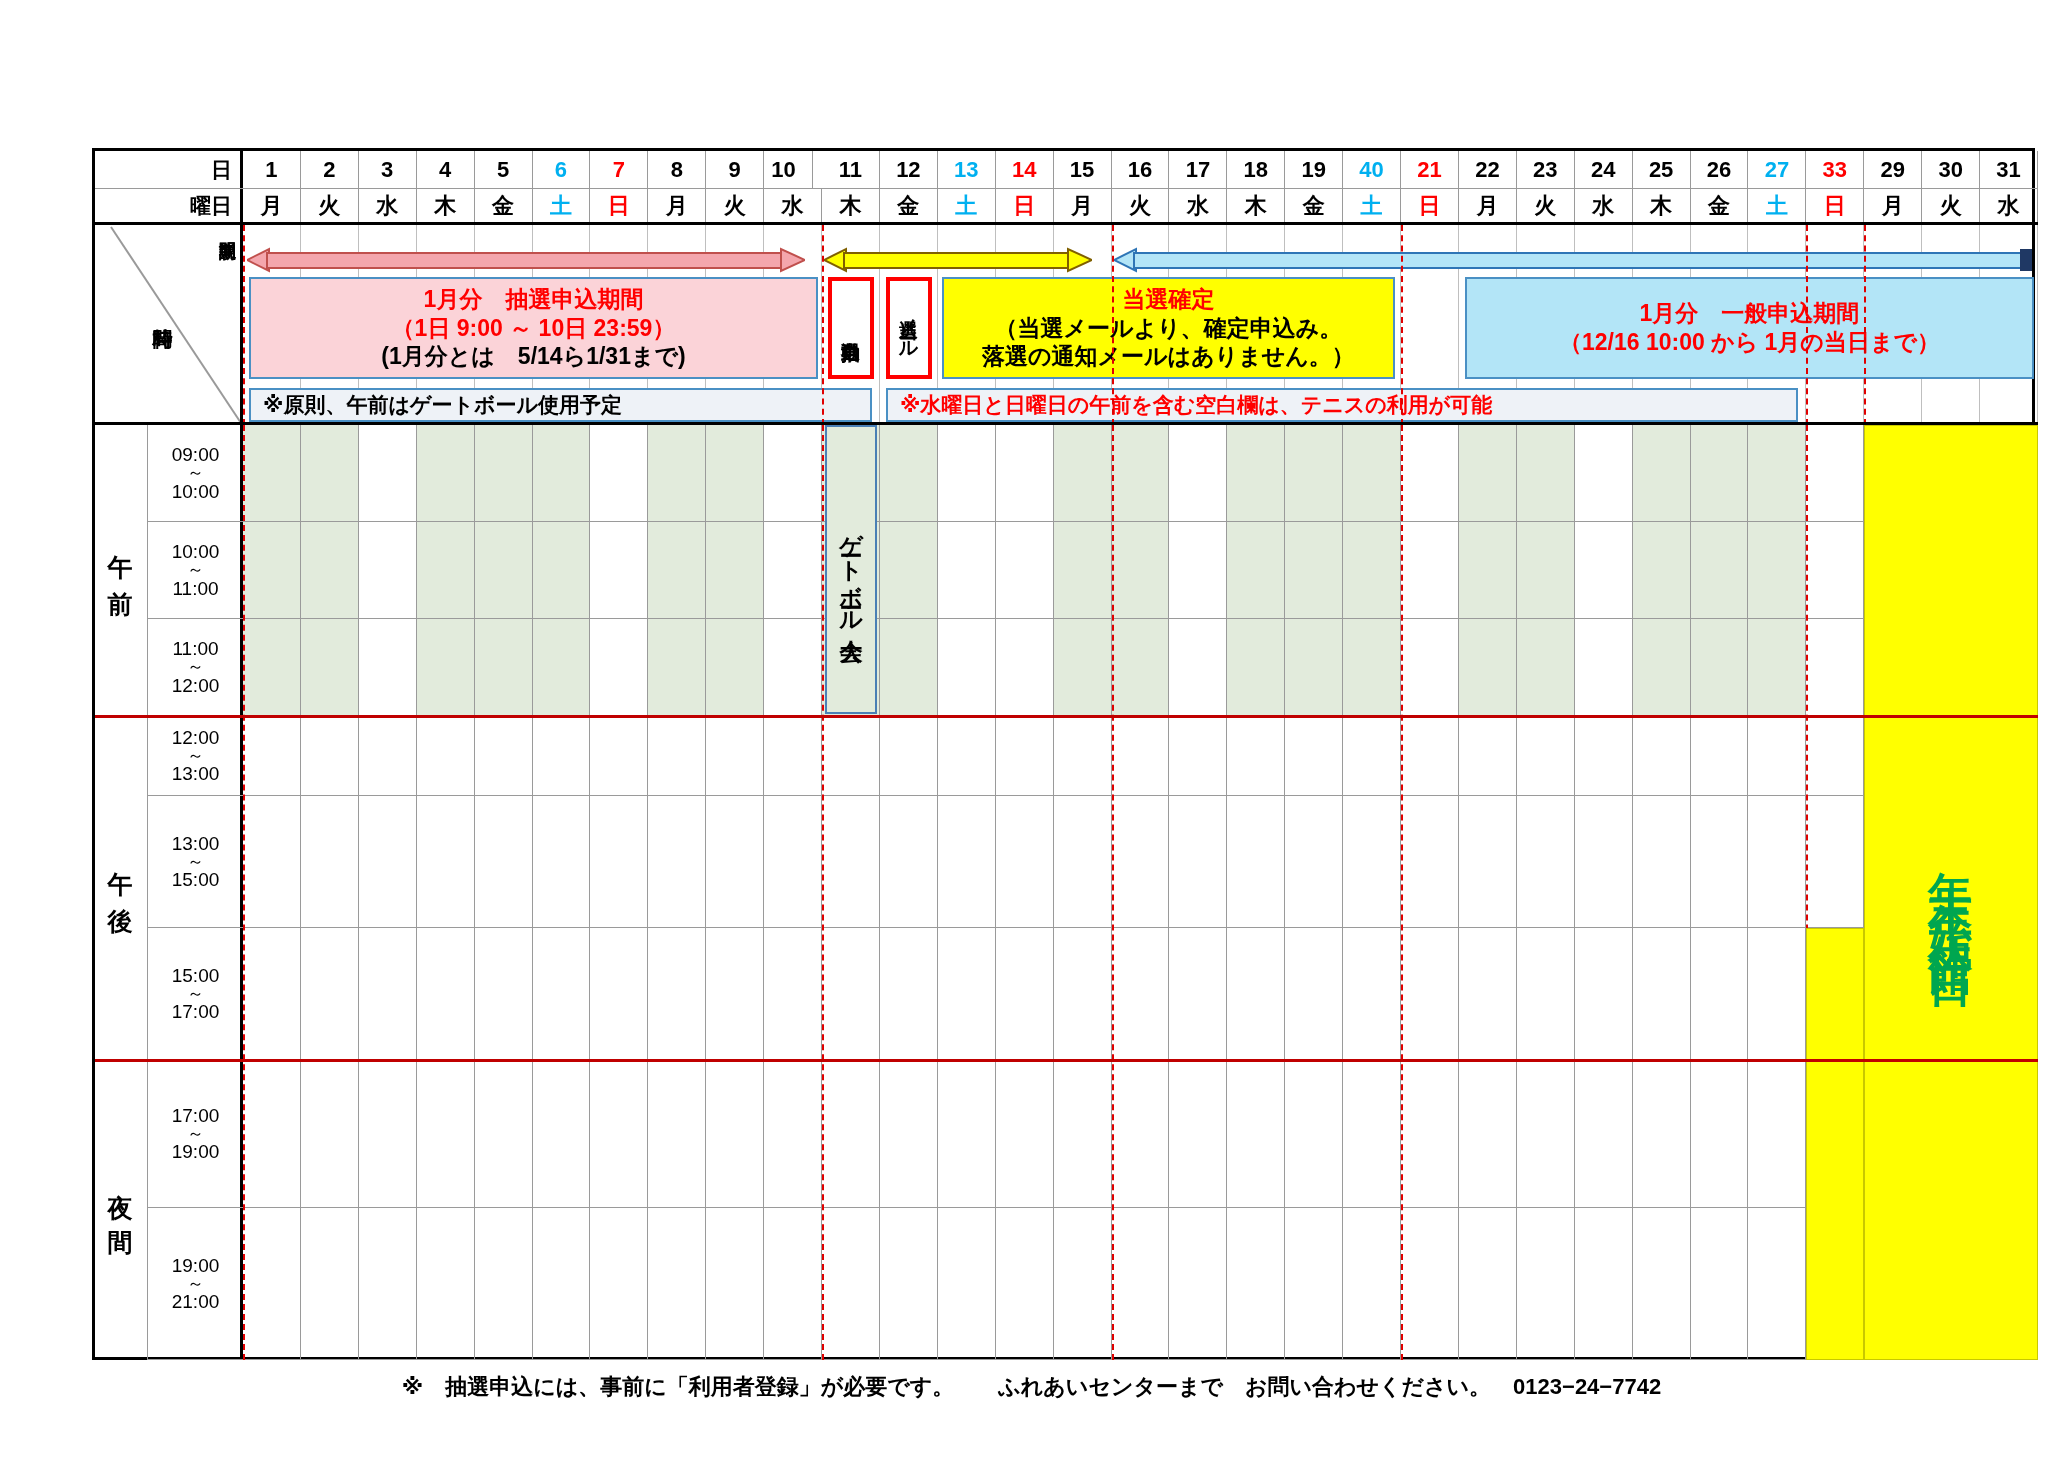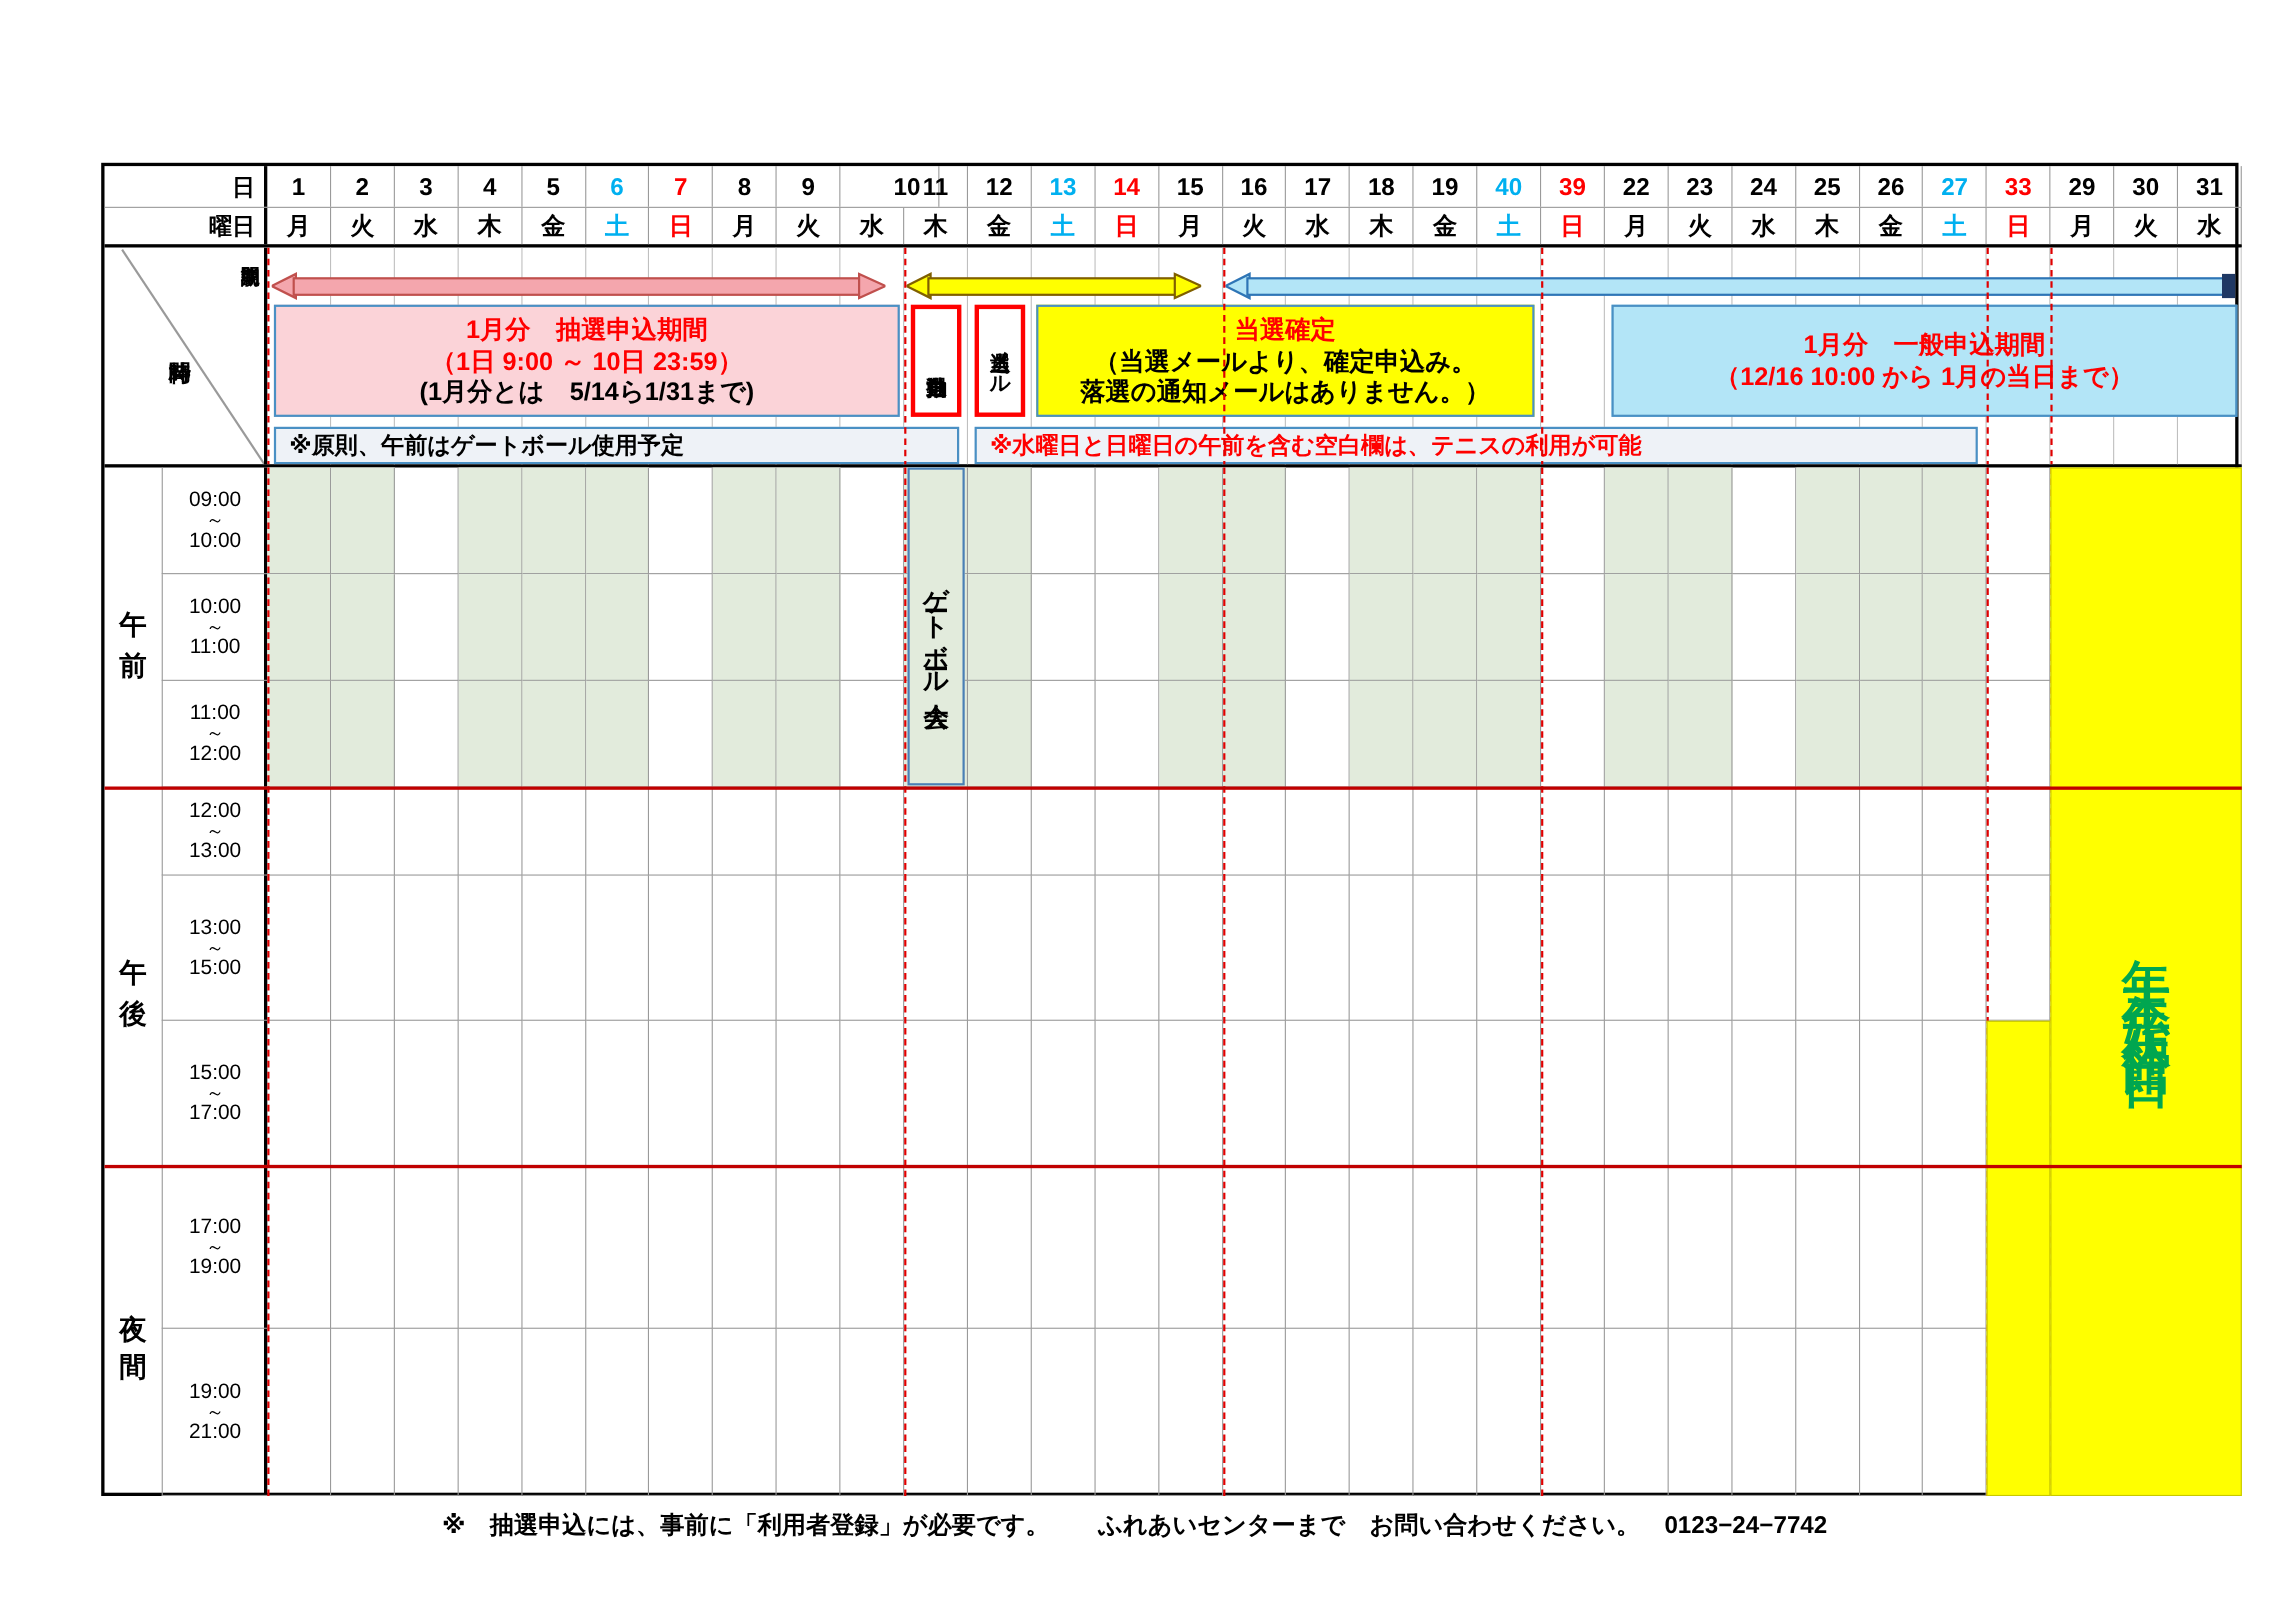--- a/index.html
+++ b/index.html
@@ -114,32 +114,32 @@
       <div id="day-cells">
           <div class="daycell" style="left: 148px; width: 57.9032px;">1</div>
           <div class="daycell" style="left: 205.903px; width: 57.9032px;">2</div>
           <div class="daycell" style="left: 263.806px; width: 57.9032px;">3</div>
           <div class="daycell" style="left: 321.71px; width: 57.9032px;">4</div>
           <div class="daycell" style="left: 379.613px; width: 57.9032px;">5</div>
           <div class="daycell sat" style="left: 437.516px; width: 57.9032px;">6</div>
           <div class="daycell sun" style="left: 495.419px; width: 57.9032px;">7</div>
           <div class="daycell" style="left: 553.323px; width: 57.9032px;">8</div>
           <div class="daycell" style="left: 611.226px; width: 57.9032px;">9</div>
-          <div class="daycell" style="left: 701px; width: 57.9032px;">10</div>
+          <div class="daycell" style="left: 660px; width: 57.9032px;">10</div>
           <div class="daycell" style="left: 727.032px; width: 57.9032px;">11</div>
           <div class="daycell" style="left: 784.935px; width: 57.9032px;">12</div>
           <div class="daycell sat" style="left: 842.839px; width: 57.9032px;">13</div>
           <div class="daycell sun" style="left: 900.742px; width: 57.9032px;">14</div>
           <div class="daycell" style="left: 958.645px; width: 57.9032px;">15</div>
           <div class="daycell" style="left: 1016.55px; width: 57.9032px;">16</div>
           <div class="daycell" style="left: 1074.45px; width: 57.9032px;">17</div>
           <div class="daycell" style="left: 1132.35px; width: 57.9032px;">18</div>
           <div class="daycell" style="left: 1190.26px; width: 57.9032px;">19</div>
           <div class="daycell sat" style="left: 1248.16px; width: 57.9032px;">40</div>
-          <div class="daycell sun" style="left: 1306.06px; width: 57.9032px;">39</div>
+          <div class="daycell sun" style="left: 1306.06px; width: 57.9032px;">21</div>
           <div class="daycell" style="left: 1363.97px; width: 57.9032px;">22</div>
           <div class="daycell" style="left: 1421.87px; width: 57.9032px;">23</div>
           <div class="daycell" style="left: 1479.77px; width: 57.9032px;">24</div>
           <div class="daycell" style="left: 1537.68px; width: 57.9032px;">25</div>
           <div class="daycell" style="left: 1595.58px; width: 57.9032px;">26</div>
           <div class="daycell sat" style="left: 1653.48px; width: 57.9032px;">27</div>
           <div class="daycell sun" style="left: 1711.39px; width: 57.9032px;">33</div>
           <div class="daycell" style="left: 1769.29px; width: 57.9032px;">29</div>
           <div class="daycell" style="left: 1827.19px; width: 57.9032px;">30</div>
           <div class="daycell" style="left: 1885.1px; width: 57.9032px;">31</div>

